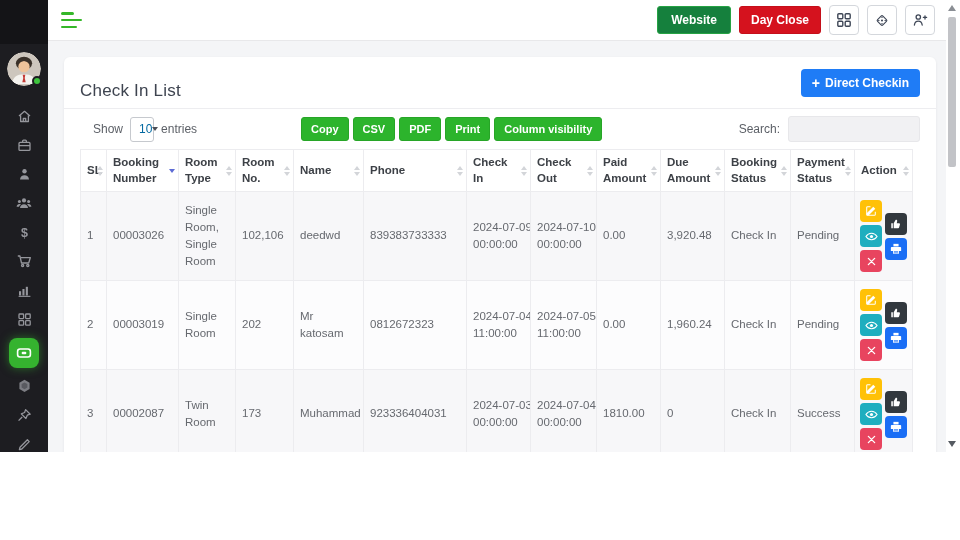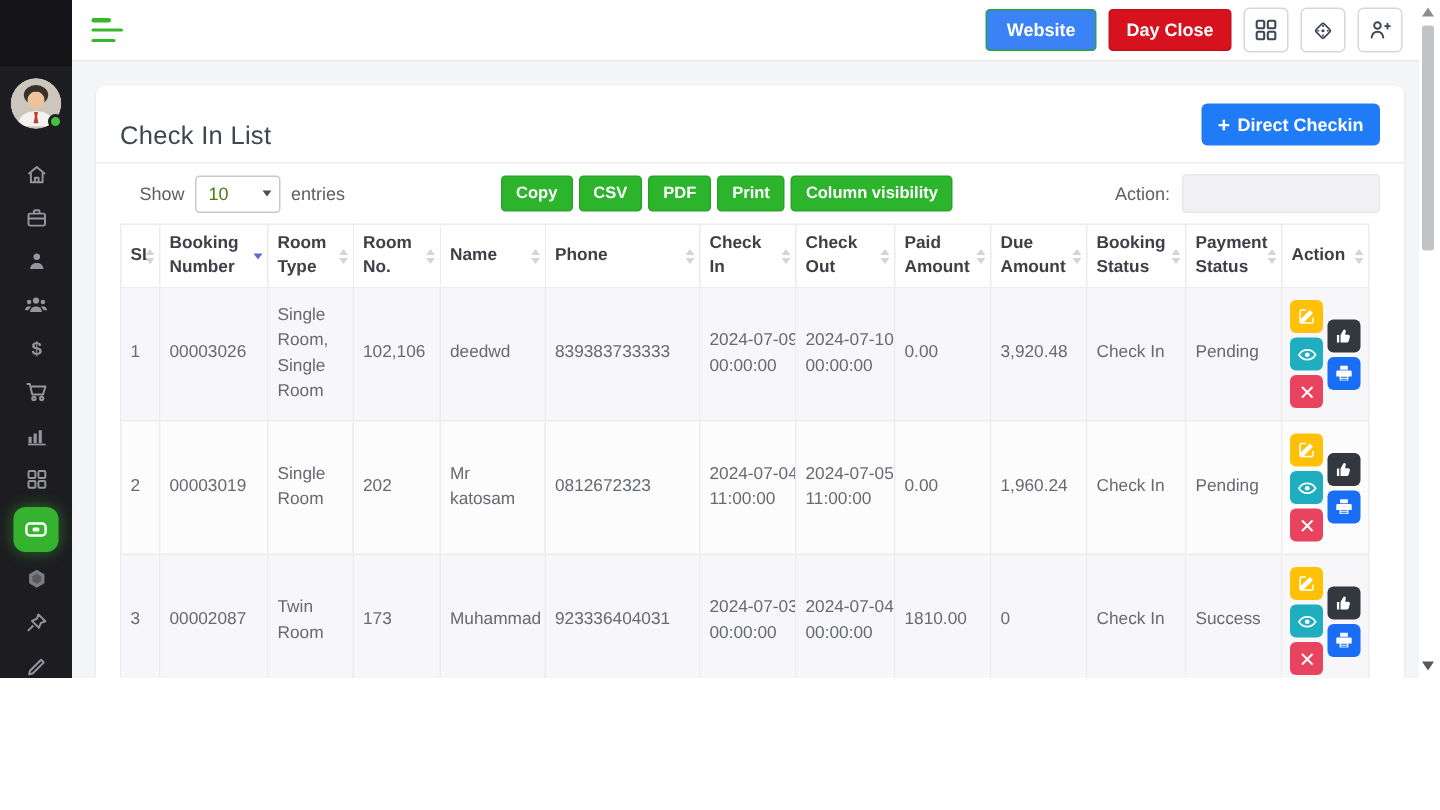--- a/index.html
+++ b/index.html
@@ -28,43 +28,43 @@
   
   .topbar { position:absolute; left:48px; top:0; width:900px; height:41px; background:#fff;
     border-bottom:1px solid #e8e8ea; display:flex; align-items:center; padding:0 13px; z-index:4; }
   .hamburger { width:22px; height:16px; display:flex; flex-direction:column; justify-content:space-between; cursor:pointer; }
   .hamburger i { display:block; height:2.5px; background:#35b729; border-radius:2px; }
   .hamburger i:nth-child(1){ width:13px; }
   .hamburger i:nth-child(2){ width:21px; }
   .hamburger i:nth-child(3){ width:16px; }
   .tb-right { margin-left:auto; display:flex; align-items:center; gap:8px; }
   .btn { border:none; cursor:pointer; font-family:inherit; }
-  .btn-website { background:#3b82f6; border:1px solid #26a344; color:#fff; font-size:12px; font-weight:600;
+  .btn-website { background:#15803d; border:1px solid #26a344; color:#fff; font-size:12px; font-weight:600;
     padding:6px 13px; border-radius:3px; }
   .btn-dayclose { background:#d5121e; border:1px solid #c50f1a; color:#fff; font-size:12px; font-weight:600;
     padding:6px 11px; border-radius:3px; }
   .icon-btn { width:30px; height:30px; background:#fff; border:1px solid #d4d7dc; border-radius:4px;
     display:flex; align-items:center; justify-content:center; cursor:pointer; }
   .clock { border:1px solid #d6d9de; border-radius:4px; padding:4px 10px; font-family:"DejaVu Sans Mono", monospace;
     font-size:15px; font-weight:700; letter-spacing:2px; color:#333a46; background:#fff; }
 
   
   .card { position:absolute; left:64px; top:57px; width:872px; background:#fff; border-radius:6px;
     box-shadow:0 1px 3px rgba(20,20,40,.07); z-index:2; }
   .card-head { display:flex; align-items:center; justify-content:space-between; height:52px;
     padding:0 16px; border-bottom:1px solid #ededf0; }
   .page-title { font-size:17px; font-weight:500; color:#3e4450; letter-spacing:.2px;margin-top:16px; }
   .btn-direct { background:#1f7cf6; color:#fff; font-size:12px; font-weight:600; border-radius:4px;
     padding:7px 11px; display:flex; align-items:center; gap:5px; }
   .btn-direct .plus { font-size:14px; font-weight:700; line-height:10px; }
 
   .controls { display:flex; align-items:center; height:40px; padding:0 16px; }
   .show-group { display:flex; align-items:center; gap:7px; font-size:12px; color:#5b5f66;margin-left:13px; }
-  .pagesel { width:57px; height:25px; border:1px solid #c6c9ce; border-radius:3px; background:#fff;
-    display:flex; align-items:center; justify-content:space-between; padding:0 5px 0 8px; font-size:12px; color:#4d7c0f; cursor:pointer; }
+  .pagesel { width:24px; height:25px; border:1px solid #c6c9ce; border-radius:3px; background:#fff;
+    display:flex; align-items:center; justify-content:space-between; padding:0 5px 0 8px; font-size:12px; color:#0369a1; cursor:pointer; }
   .pagesel .caret { width:0; height:0; border-left:3.5px solid transparent; border-right:3.5px solid transparent;
     border-top:4px solid #4b4f57; }
   .export-group { display:flex; gap:4px; margin-left:104px; }
   .btn-export { background:#2cb42c; border:1px solid #27a527; color:#fff; font-size:11px; font-weight:600;
     padding:5px 9px; border-radius:3px; }
   .search-group { margin-left:auto; display:flex; align-items:center; gap:8px; font-size:12px; color:#5b5f66; }
   .search-input { width:132px; height:26px; background:#f1f1f3; border:1px solid #e7e7ea; border-radius:3px;
     padding:0 6px; font-size:12px; color:#444; outline:none; }
 
   
@@ -268,21 +268,21 @@
         <span>entries</span>
       </div>
       <div class="export-group">
         <button class="btn btn-export">Copy</button>
         <button class="btn btn-export">CSV</button>
         <button class="btn btn-export">PDF</button>
         <button class="btn btn-export">Print</button>
         <button class="btn btn-export">Column visibility</button>
       </div>
       <div class="search-group">
-        <span>Action:</span>
+        <span>Search:</span>
         <input class="search-input" type="text" value="" style="">
       </div>
     </div>
 
     <table class="dt">
       <colgroup>
         <col style="width:26px">
           <col style="width:72px">
           <col style="width:57px">
           <col style="width:58px">

